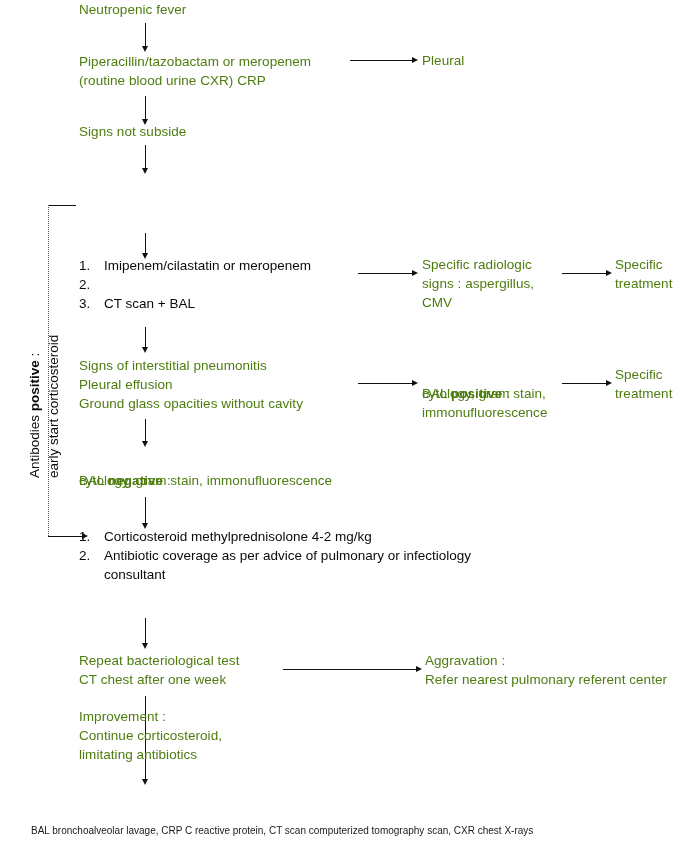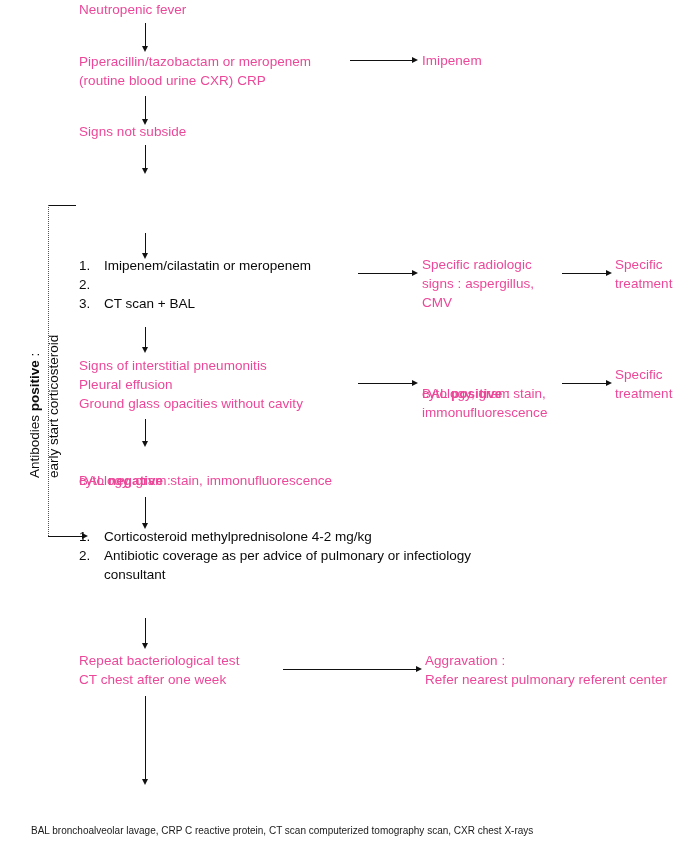--- a/index.html
+++ b/index.html
@@ -15,21 +15,21 @@
     position: relative;
     width: 686px;
     height: 845px;
     background: #ffffff;
     overflow: hidden;
   }
   .node {
     position: absolute;
     font-size: 13.5px;
     line-height: 19px;
-    color: #ec4899;
+    color: #4d7c0f;
     white-space: pre-line;
     letter-spacing: 0.05px;
   }
   .node .b { font-weight: bold; }
   .list {
     position: absolute;
     font-size: 13.5px;
     line-height: 19px;
     color: #0a0a0a;
   }
@@ -114,21 +114,21 @@
 
   <div class="vline" style="left:145px; top:23px; height:25px;"></div>
   <div class="vhead" style="left:141.6px; top:46px;"></div>
 
   <div class="node" style="left:79px; top:52px;">Piperacillin/tazobactam or meropenem
 (routine blood urine CXR) CRP</div>
 
   <div class="hline" style="left:350px; top:60px; width:64px;"></div>
   <div class="hhead" style="left:412px; top:56.5px;"></div>
 
-  <div class="node" style="left:422px; top:51px;">Imipenem</div>
+  <div class="node" style="left:422px; top:51px;">Pleural</div>
 
   <div class="vline" style="left:145px; top:96px; height:25px;"></div>
   <div class="vhead" style="left:141.6px; top:119px;"></div>
 
   <div class="node" style="left:79px; top:122px;">Signs not subside</div>
 
   <div class="vline" style="left:145px; top:145px; height:25px;"></div>
   <div class="vhead" style="left:141.6px; top:168px;"></div>
 
 
@@ -215,16 +215,19 @@
 
   <div class="hline" style="left:283px; top:669px; width:135px;"></div>
   <div class="hhead" style="left:416px; top:665.5px;"></div>
 
   <div class="node" style="left:425px; top:651px;">Aggravation :
 Refer nearest pulmonary referent center</div>
 
   <div class="vline" style="left:145px; top:696px; height:85px;"></div>
   <div class="vhead" style="left:141.6px; top:779px;"></div>
 
+  <div class="node" style="left:79px; top:707px;">Improvement :
+Continue corticosteroid,
+limitating antibiotics</div>
 
   <div class="footnote" style="left:31px; top:824px;">BAL bronchoalveolar lavage, CRP C reactive protein, CT scan computerized tomography scan, CXR chest X-rays</div>
 
 </div>
 
 </body></html>

